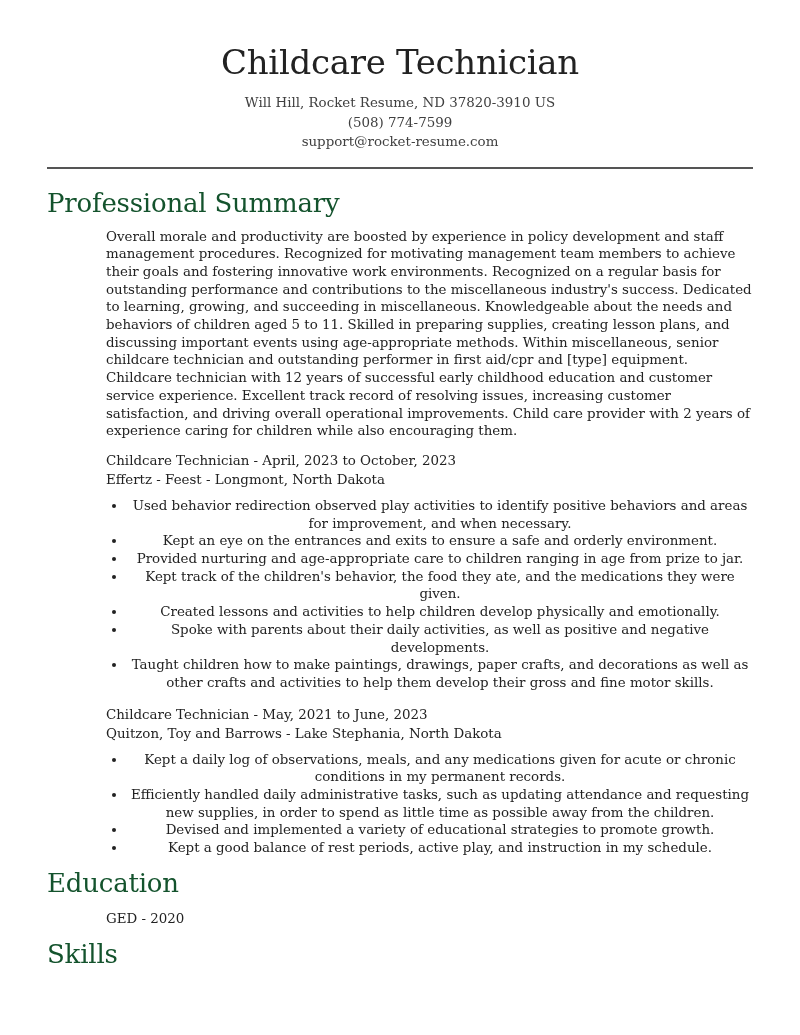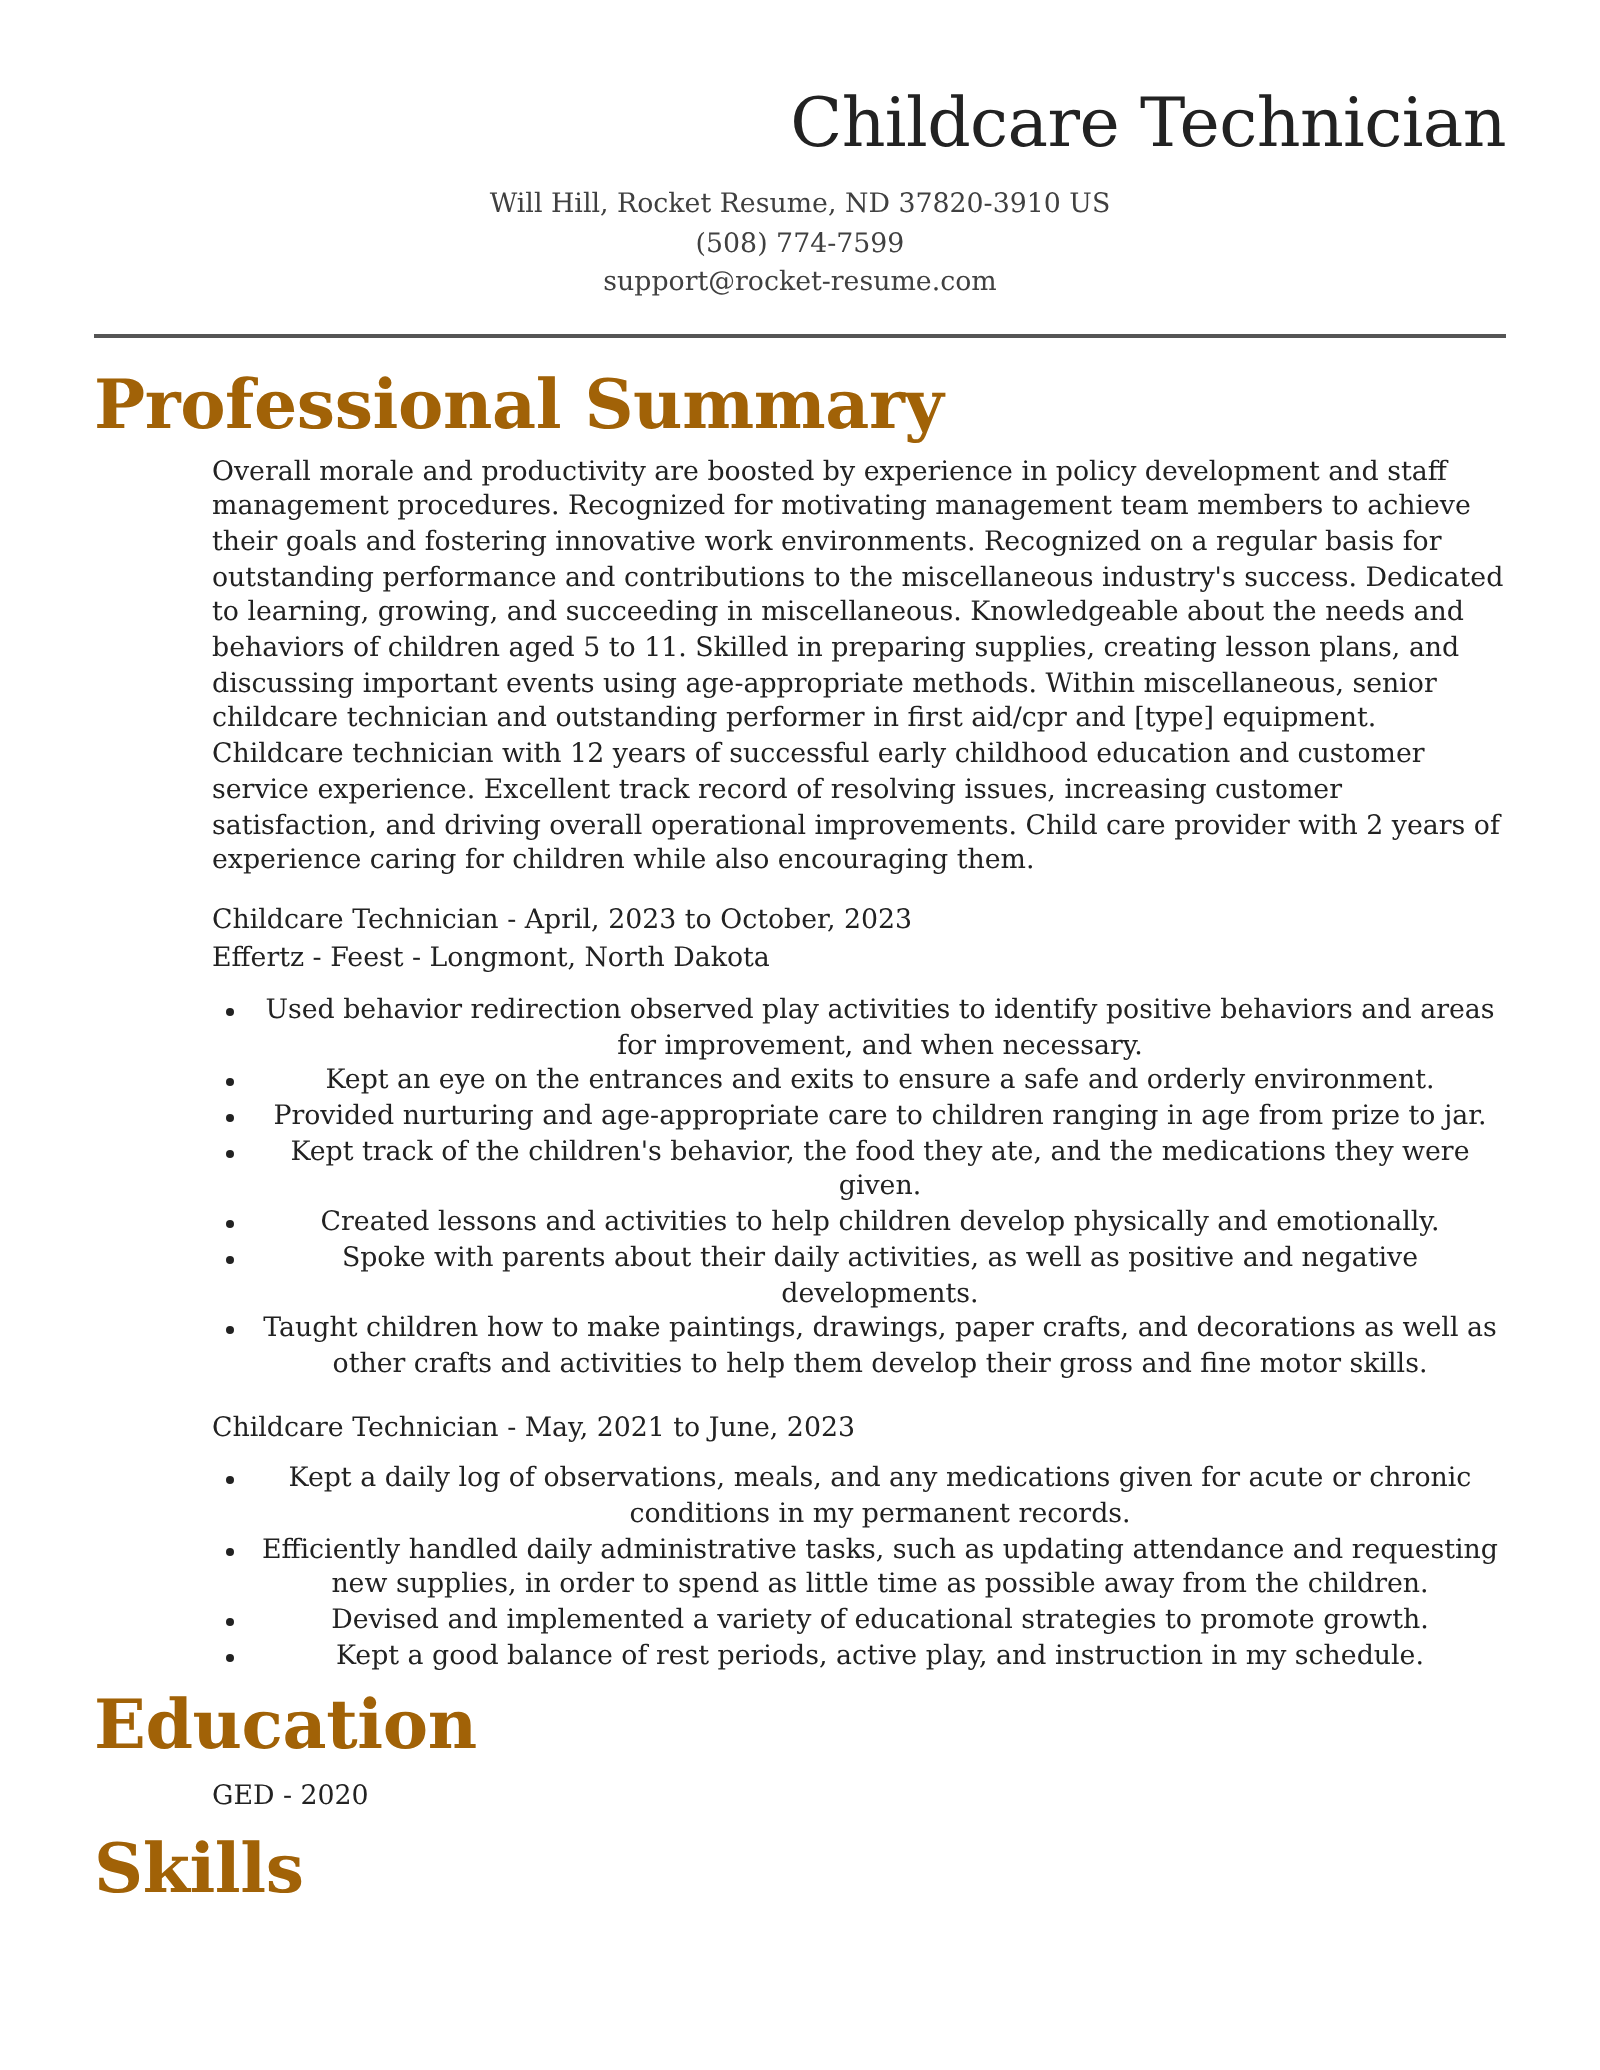--- a/index.html
+++ b/index.html
@@ -3,28 +3,28 @@
 <meta charset="utf-8">
 <style>
   html, body { margin: 0; padding: 0; background: #ffffff; }
   body {
     width: 800px; height: 1035px; overflow: hidden;
     font-family: "DejaVu Serif", "Liberation Serif", serif;
     color: #222222;
   }
   .page { position: relative; padding: 0 47px 0 47px; }
   .name {
-    text-align: right; font-size: 34px; font-weight: normal;
+    text-align: center; font-size: 34px; font-weight: normal;
     margin: 0; padding-top: 41px; line-height: 42px; color: #222;
     letter-spacing: -0.3px;
   }
   .contact { text-align: center; font-size: 13.4px; line-height: 19.5px; margin-top: 10px; color: #404040; }
   .rule { border: 0; border-top: 2px solid #555; margin: 15px 0 0 0; }
   .section-title {
-    font-size: 34px; font-weight: bold; margin: 0; line-height: 32px; color: #a16207;
+    font-size: 26px; font-weight: normal; margin: 0; line-height: 32px; color: #14532d;
     letter-spacing: -0.2px;
   }
   .sec-summary { margin-top: 18px; }
   .body-indent { margin-left: 59px; }
   .summary-text { font-size: 13.4px; line-height: 17.7px; margin-top: 9px; }
   .sec-work { margin-top: 9px; }
   .job { margin-top: 11px; }
   .job + .job { margin-top: 13px; }
   .job-line { font-size: 13.4px; line-height: 19.5px; }
   ul.bullets { margin: 7px 0 0 0; padding-left: 21px; font-size: 13.4px; line-height: 17.7px; text-align: center; }
@@ -63,20 +63,21 @@
         <li>Provided nurturing and age-appropriate care to children ranging in age from prize to jar.</li>
         <li>Kept track of the children's behavior, the food they ate, and the medications they were given.</li>
         <li>Created lessons and activities to help children develop physically and emotionally.</li>
         <li>Spoke with parents about their daily activities, as well as positive and negative developments.</li>
         <li>Taught children how to make paintings, drawings, paper crafts, and decorations as well as other crafts and activities to help them develop their gross and fine motor skills.</li>
       </ul>
     </div>
 
     <div class="body-indent job">
       <div class="job-line">Childcare Technician - May, 2021 to June, 2023</div>
+      <div class="job-line">Quitzon, Toy and Barrows - Lake Stephania, North Dakota</div>
       <ul class="bullets">
         <li>Kept a daily log of observations, meals, and any medications given for acute or chronic conditions in my permanent records.</li>
         <li>Efficiently handled daily administrative tasks, such as updating attendance and requesting new supplies, in order to spend as little time as possible away from the children.</li>
         <li>Devised and implemented a variety of educational strategies to promote growth.</li>
         <li>Kept a good balance of rest periods, active play, and instruction in my schedule.</li>
       </ul>
     </div>
   </div>
 
   <div class="sec-edu">

